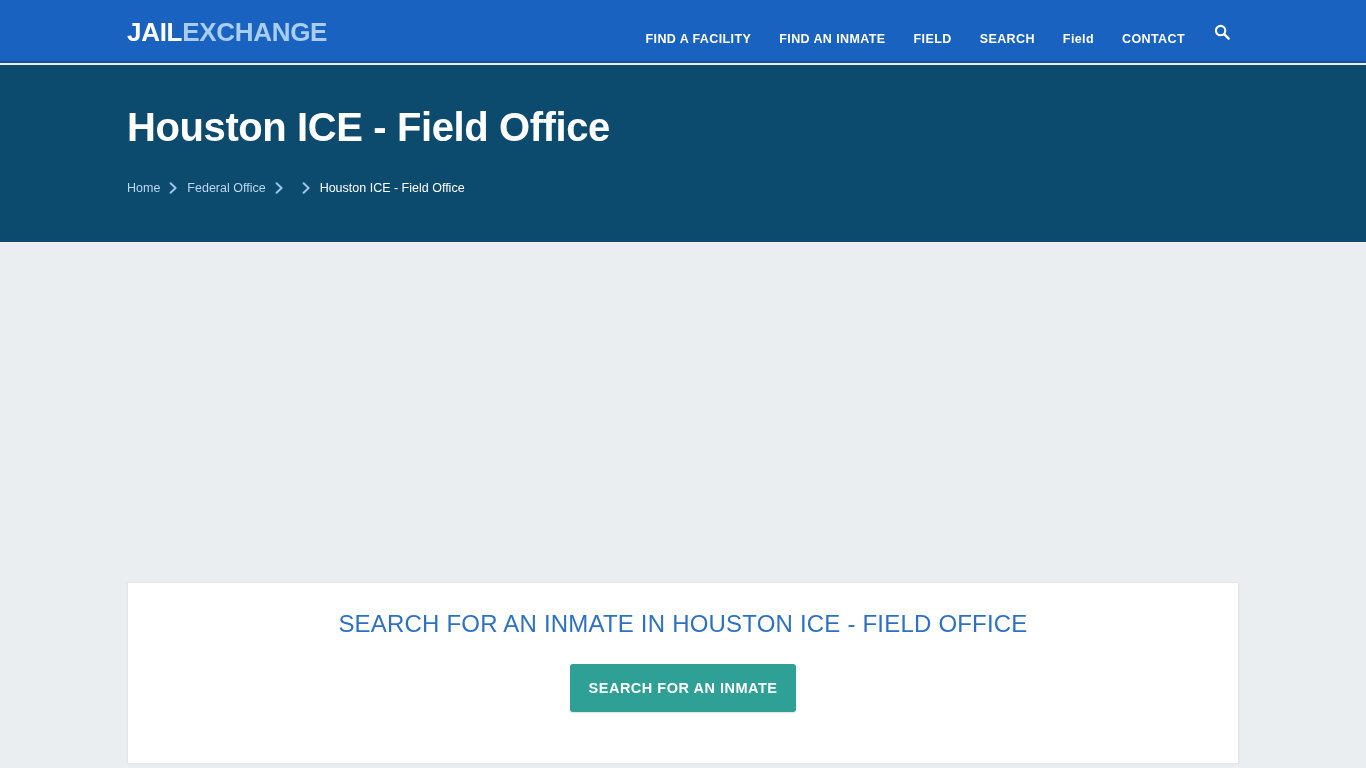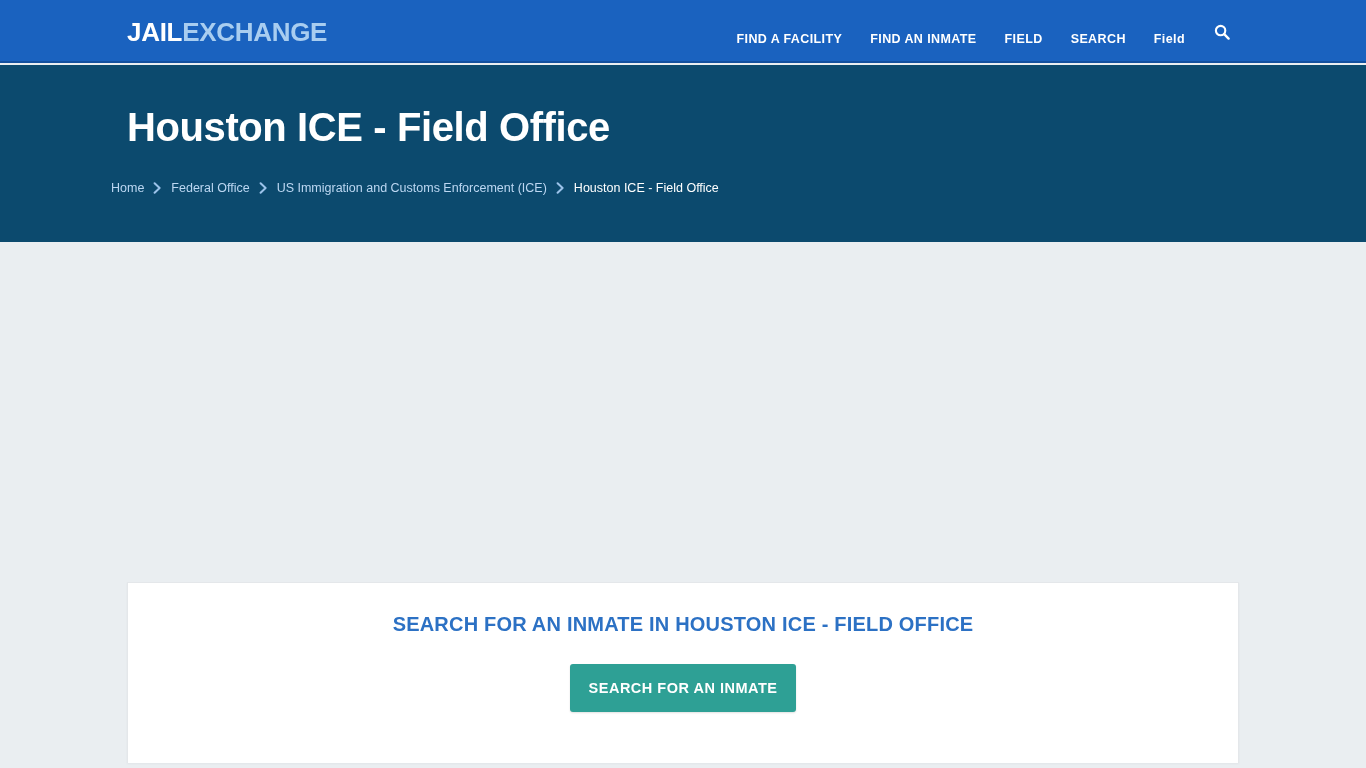--- a/index.html
+++ b/index.html
@@ -75,21 +75,21 @@
     left:127px; top:38px;
     color:#ffffff;
     font-size:40px;
     font-weight:bold;
     letter-spacing:-0.4px;
     line-height:48px;
     white-space:nowrap;
   }
   .breadcrumb {
     position:absolute;
-    left:111px; top:114px;
+    left:127px; top:114px;
     display:flex;
     align-items:center;
     font-size:12.5px;
     line-height:18px;
     white-space:nowrap;
   }
   .breadcrumb a {
     color:#bcd7f2;
     text-decoration:none;
   }
@@ -117,22 +117,22 @@
     background:#ffffff;
     border:1px solid #e4e7ea;
     border-bottom:none;
     box-shadow:0 1px 2px rgba(0,0,0,0.04);
   }
   .card-title {
     position:absolute;
     top:28px; left:0; right:0;
     text-align:center;
     color:#2c71c4;
-    font-size:20px;
-    font-weight:bold;
+    font-size:24px;
+    font-weight:normal;
     letter-spacing:0.2px;
     line-height:26px;
     text-transform:uppercase;
     white-space:nowrap;
   }
   .card-btn-wrap {
     position:absolute;
     top:81px; left:0; right:0;
     display:flex;
     justify-content:center;
@@ -167,20 +167,21 @@
       <a class="brand" href="#">
         <span class="b1">JAIL</span><span class="b2">EXCHANGE</span>
       </a>
 
       <nav class="nav">
         <a href="#">FIND A FACILITY</a>
         <a href="#">FIND AN INMATE</a>
         <a href="#">FIELD</a>
         <a href="#">SEARCH</a>
         <a href="#">Field</a>
+        <a href="#">CONTACT</a>
         <span class="search-btn">
           <svg width="16" height="16" viewBox="0 0 16 16" aria-hidden="true">
             <circle cx="6.6" cy="6.6" r="4.7" fill="none" stroke="#ffffff" stroke-width="2.1"></circle>
             <line x1="10.2" y1="10.2" x2="14.6" y2="14.6" stroke="#ffffff" stroke-width="2.4" stroke-linecap="round"></line>
           </svg>
         </span>
       </nav>
 
     </div>
   </div>
@@ -198,21 +199,20 @@
         </svg>
       </span>
 
       <a href="#">Federal Office</a>
       <span class="sep">
         <svg width="9" height="12" viewBox="0 0 9 12" aria-hidden="true">
           <path d="M1.6 1.2 L6.6 6 L1.6 10.8" fill="none" stroke="currentColor" stroke-width="2" stroke-linecap="round" stroke-linejoin="round"></path>
         </svg>
       </span>
 
-      <a href="#">US Immigration and Customs Enforcement (ICE)</a>
       <span class="sep">
         <svg width="9" height="12" viewBox="0 0 9 12" aria-hidden="true">
           <path d="M1.6 1.2 L6.6 6 L1.6 10.8" fill="none" stroke="currentColor" stroke-width="2" stroke-linecap="round" stroke-linejoin="round"></path>
         </svg>
       </span>
 
       <span class="crumb-current">Houston ICE - Field Office</span>
 
     </div>
   </div>

